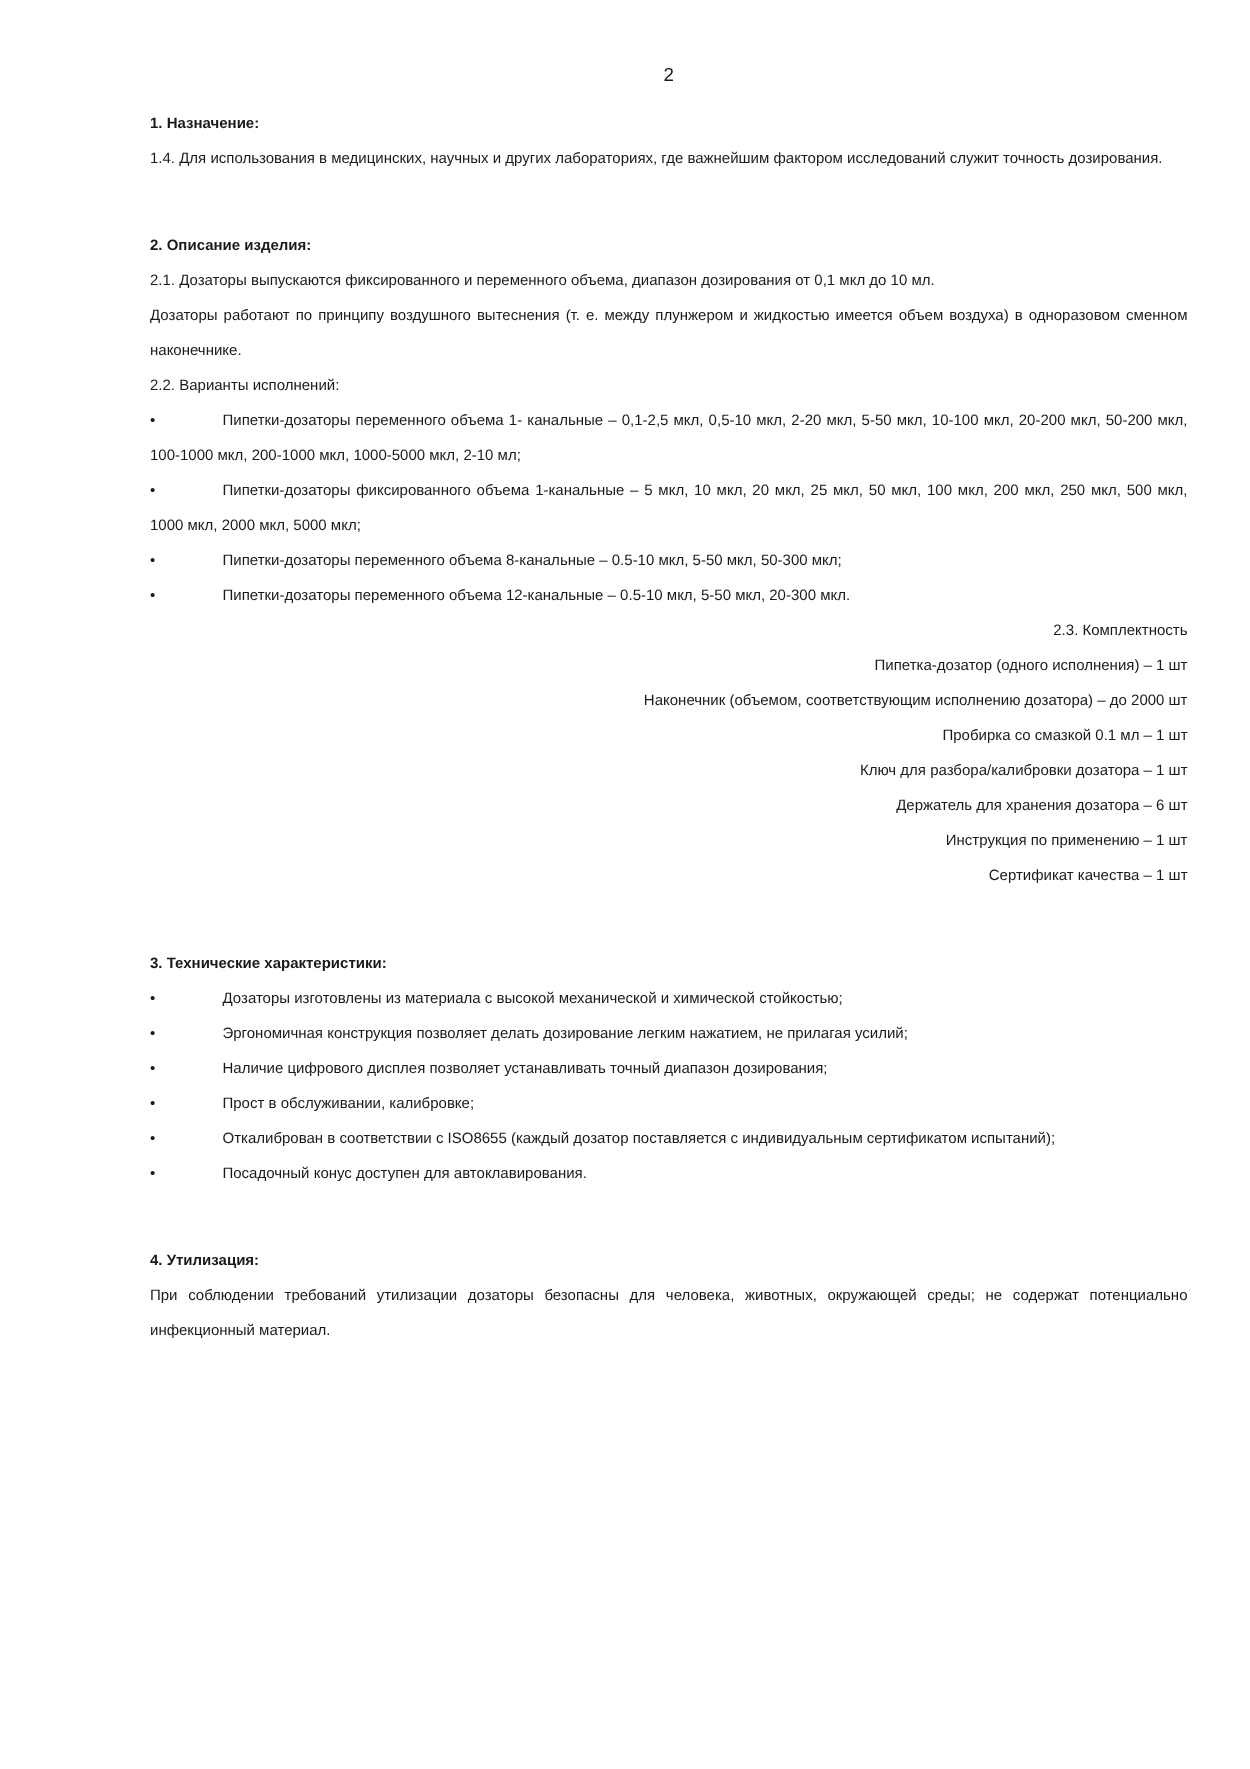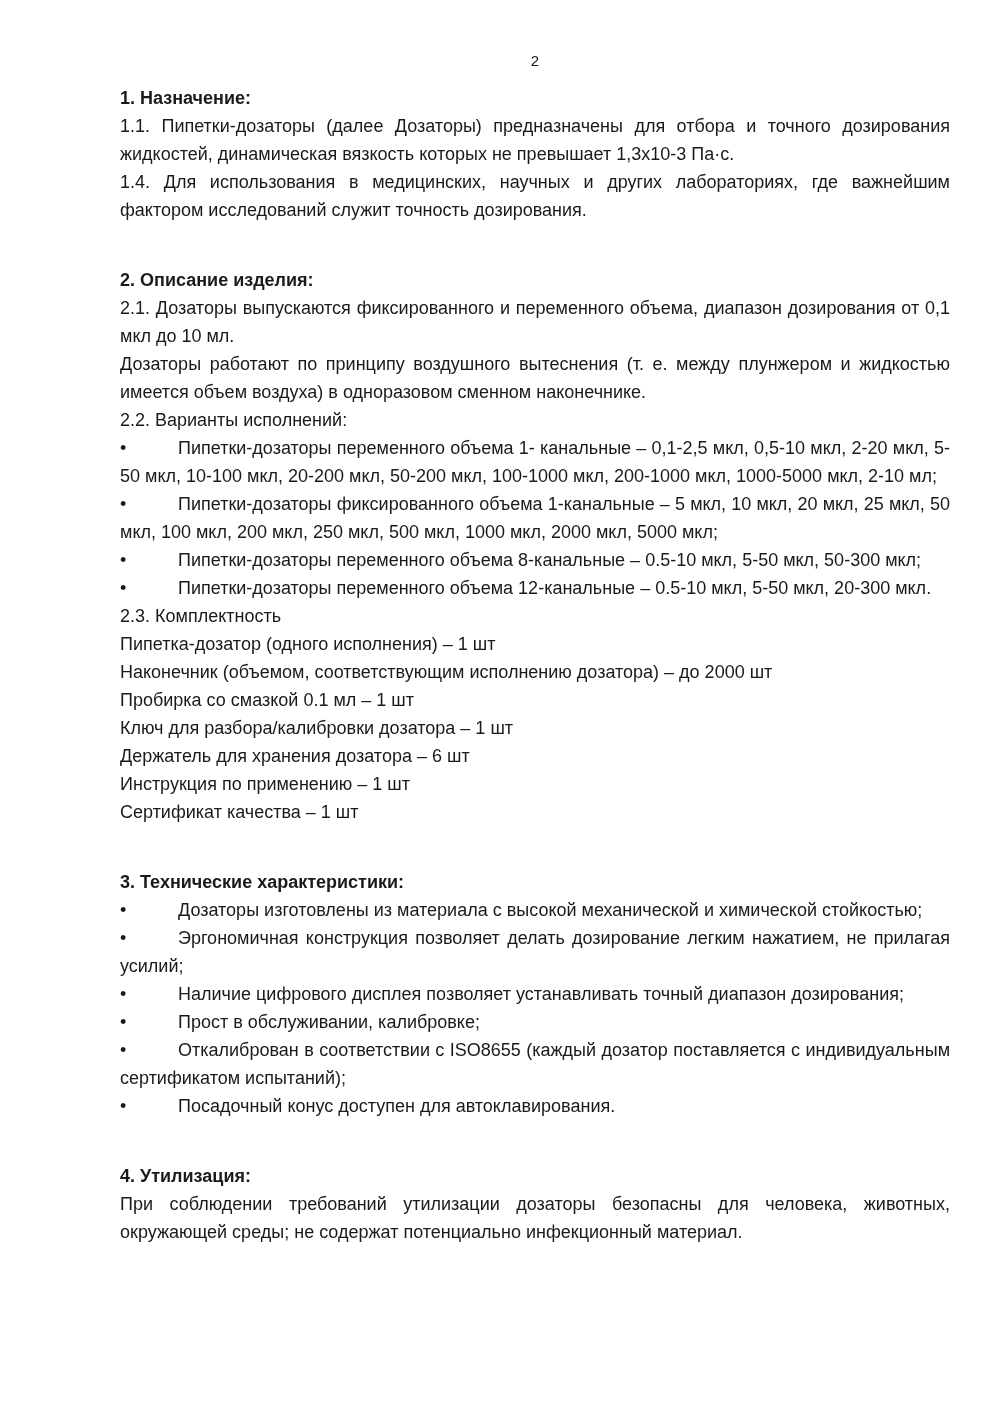--- a/index.html
+++ b/index.html
@@ -22,30 +22,30 @@
     overflow: hidden;
   }
   .page-number {
     text-align: center;
     font-size: 15px;
     line-height: 22px;
     margin-bottom: 12px;
   }
   p {
     margin: 0;
-    font-size: 18px;
+    font-size: 12px;
     line-height: 28px;
     text-align: justify;
   }
   p.heading {
     font-weight: bold;
     text-align: left;
   }
   p.item {
-    text-align: left;
+    text-align: right;
   }
   .sec {
     margin-top: 42px;
   }
   .sec-first {
     margin-top: 0;
   }
   .bullet-para .bullet {
     display: inline-block;
     width: 58px;
@@ -53,21 +53,20 @@
 </style>
 </head>
 <body>
 
 <div class="page">
 
   <div class="page-number">2</div>
 
   <section class="sec sec-first">
     <p class="heading">1. Назначение:</p>
-    <p>1.1. Пипетки-дозаторы (далее Дозаторы) предназначены для отбора и точного дозирования жидкостей, динамическая вязкость которых не превышает 1,3х10-3 Па·с.</p>
     <p>1.4. Для использования в медицинских, научных и других лабораториях, где важнейшим фактором исследований служит точность дозирования.</p>
   </section>
 
   <section class="sec">
     <p class="heading">2. Описание изделия:</p>
     <p>2.1. Дозаторы выпускаются фиксированного и  переменного объема,  диапазон дозирования от 0,1 мкл до 10 мл.</p>
     <p>Дозаторы работают по принципу воздушного вытеснения (т. е. между плунжером и жидкостью имеется объем воздуха) в одноразовом сменном наконечнике.</p>
     <p>2.2. Варианты исполнений:</p>
 
     <p class="bullet-para">

